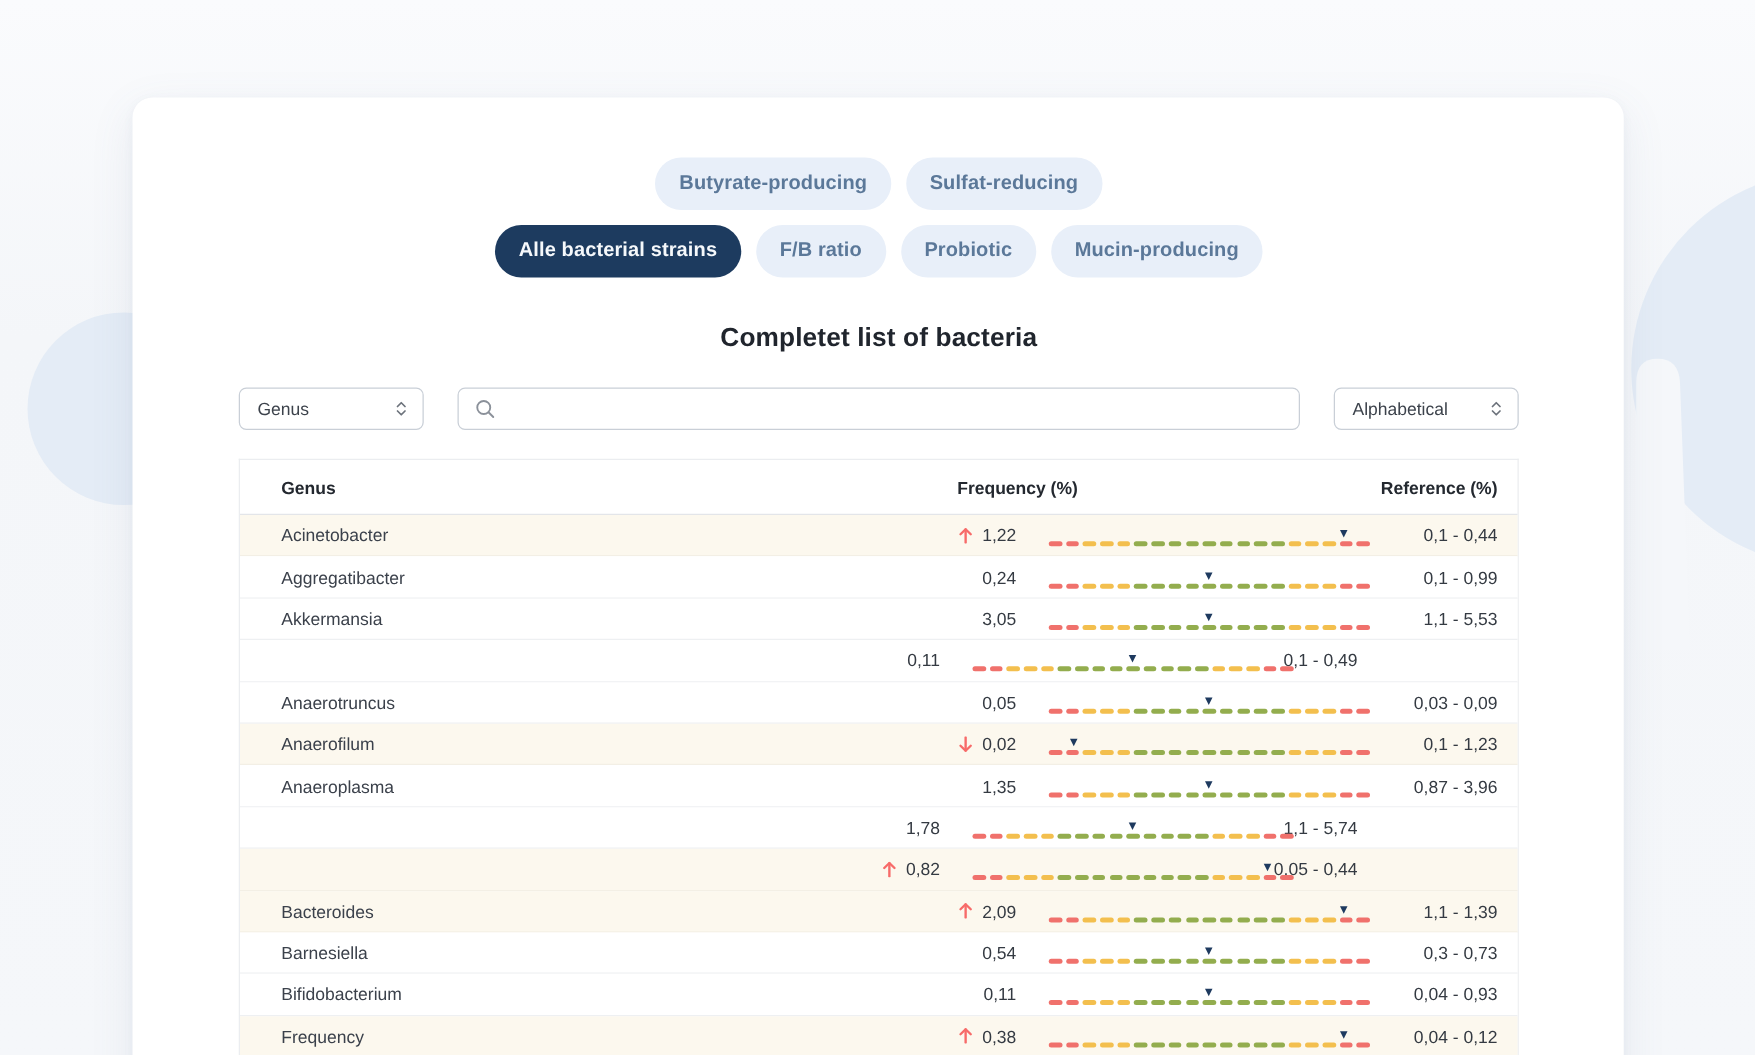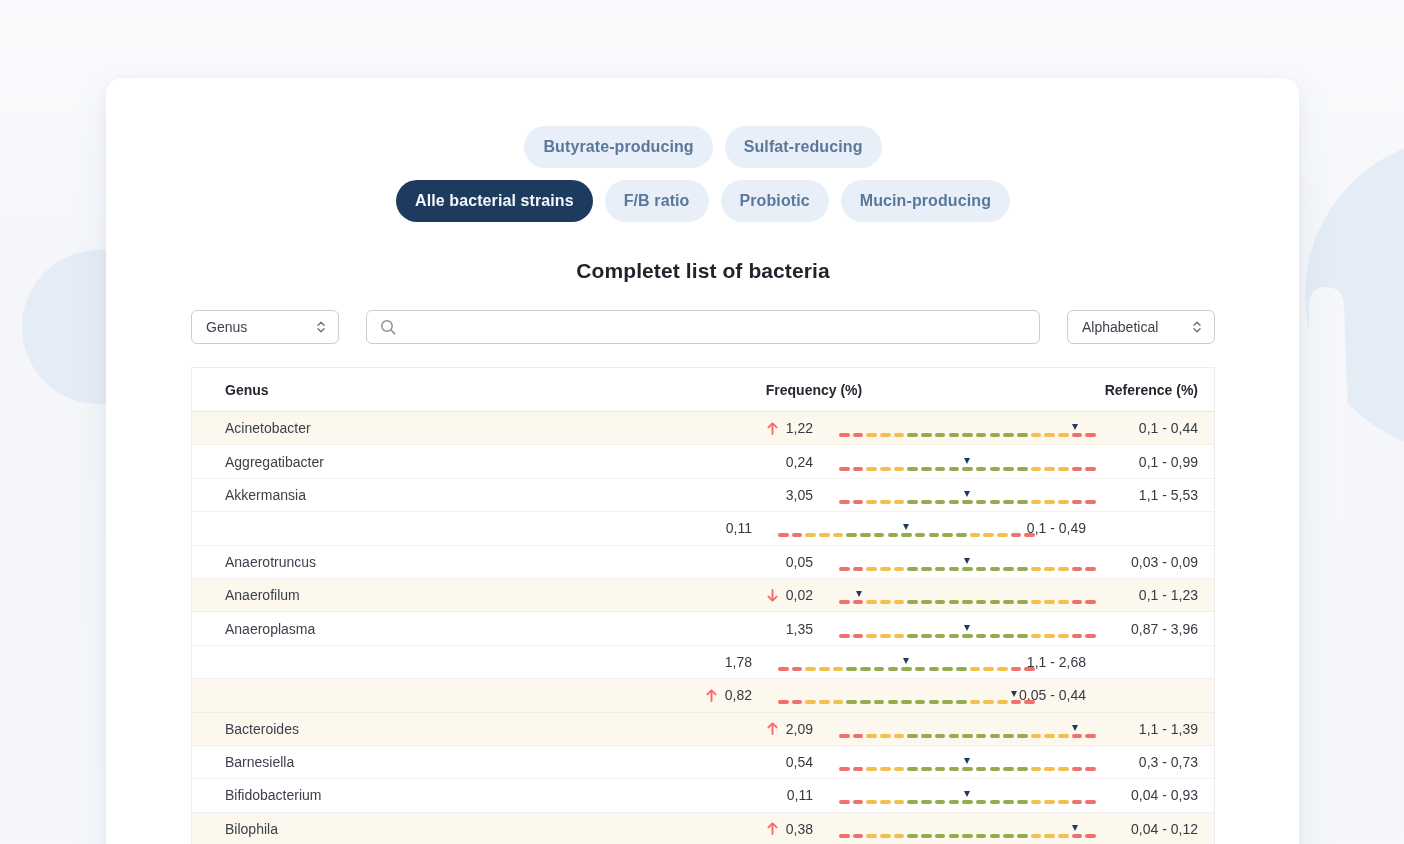--- a/index.html
+++ b/index.html
@@ -418,21 +418,21 @@
                 <span class="dash" style="background: rgb(147, 173, 78);"></span>
                 <span class="dash" style="background: rgb(147, 173, 78);"></span>
                 <span class="dash" style="background: rgb(147, 173, 78);"></span>
                 <span class="dash" style="background: rgb(243, 191, 78);"></span>
                 <span class="dash" style="background: rgb(243, 191, 78);"></span>
                 <span class="dash" style="background: rgb(243, 191, 78);"></span>
                 <span class="dash" style="background: rgb(240, 113, 108);"></span>
                 <span class="dash" style="background: rgb(240, 113, 108);"></span>
               </div>
     </div>
-    <div class="cell-ref">1,1 - 2,68</div>
+    <div class="cell-ref">1,1 - 5,74</div>
   </div>
 
   <div class="row out">
     <div class="cell-freq">
       <svg class="dir" viewBox="0 0 11 13" fill="none" stroke="currentColor" stroke-width="1.9" stroke-linecap="round" stroke-linejoin="round">
         <path d="M5.5 12 L5.5 1.6"></path>
                 <path d="M1.4 5.4 L5.5 1.4 L9.6 5.4"></path>
       </svg>
       <span class="num">0,82</span>
     </div>
@@ -565,21 +565,21 @@
                 <span class="dash" style="background: rgb(243, 191, 78);"></span>
                 <span class="dash" style="background: rgb(243, 191, 78);"></span>
                 <span class="dash" style="background: rgb(240, 113, 108);"></span>
                 <span class="dash" style="background: rgb(240, 113, 108);"></span>
               </div>
     </div>
     <div class="cell-ref">0,04 - 0,93</div>
   </div>
 
   <div class="row out">
-    <div class="cell-name">Bilophila</div>
+    <div class="cell-name">Frequency</div>
     <div class="cell-freq">
       <svg class="dir" viewBox="0 0 11 13" fill="none" stroke="currentColor" stroke-width="1.9" stroke-linecap="round" stroke-linejoin="round">
         <path d="M5.5 12 L5.5 1.6"></path>
                 <path d="M1.4 5.4 L5.5 1.4 L9.6 5.4"></path>
       </svg>
       <span class="num">0,38</span>
     </div>
     <div class="bar">
       <div class="marker" style="left: 233.111px; border-top-color: rgb(30, 58, 95);"></div>
       <div class="dashes">

